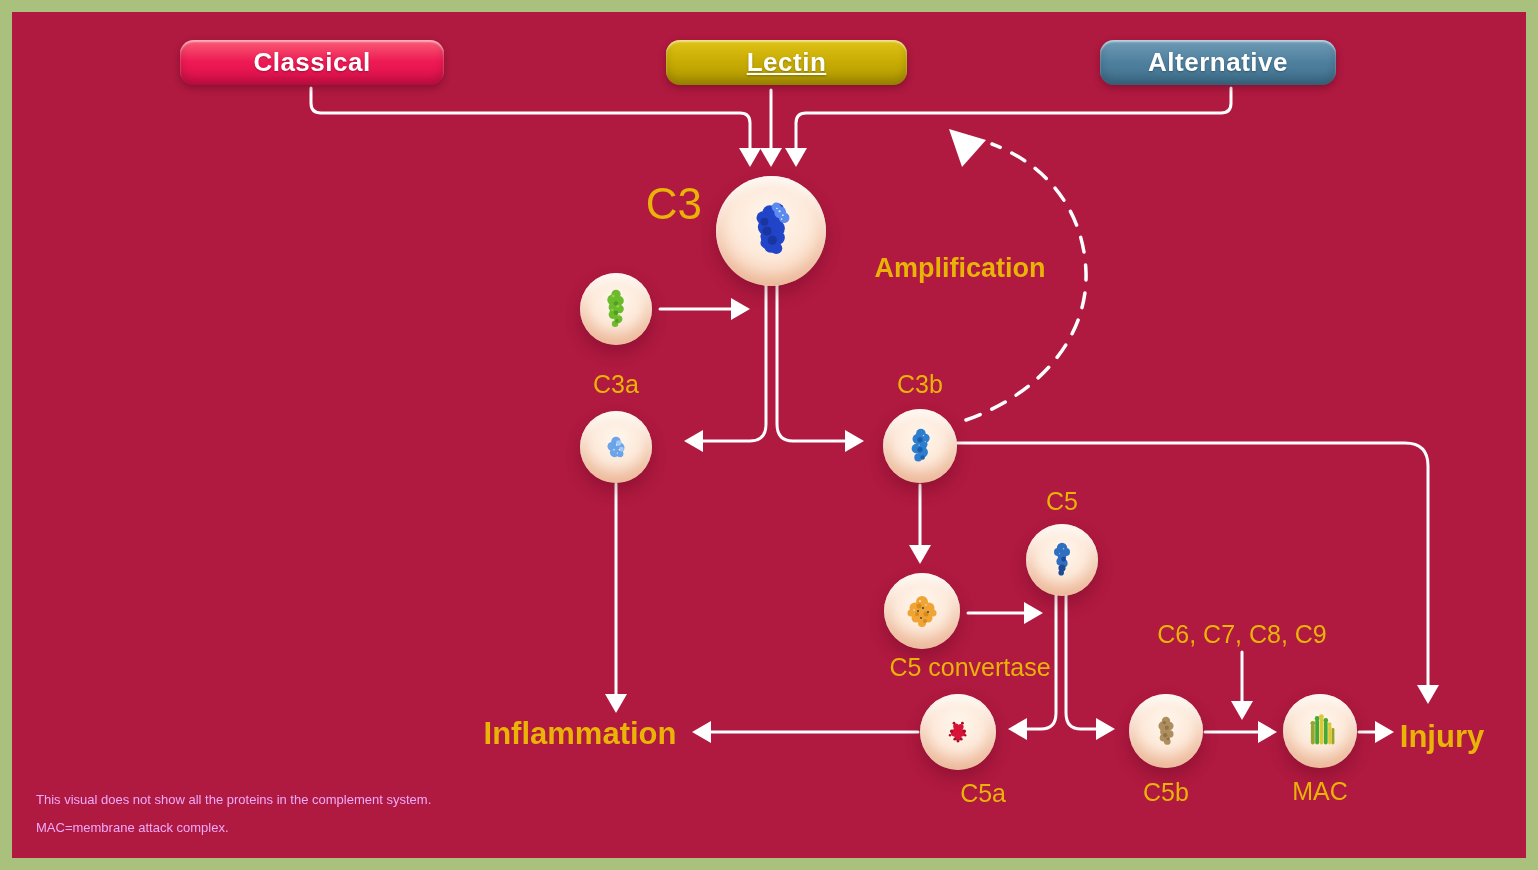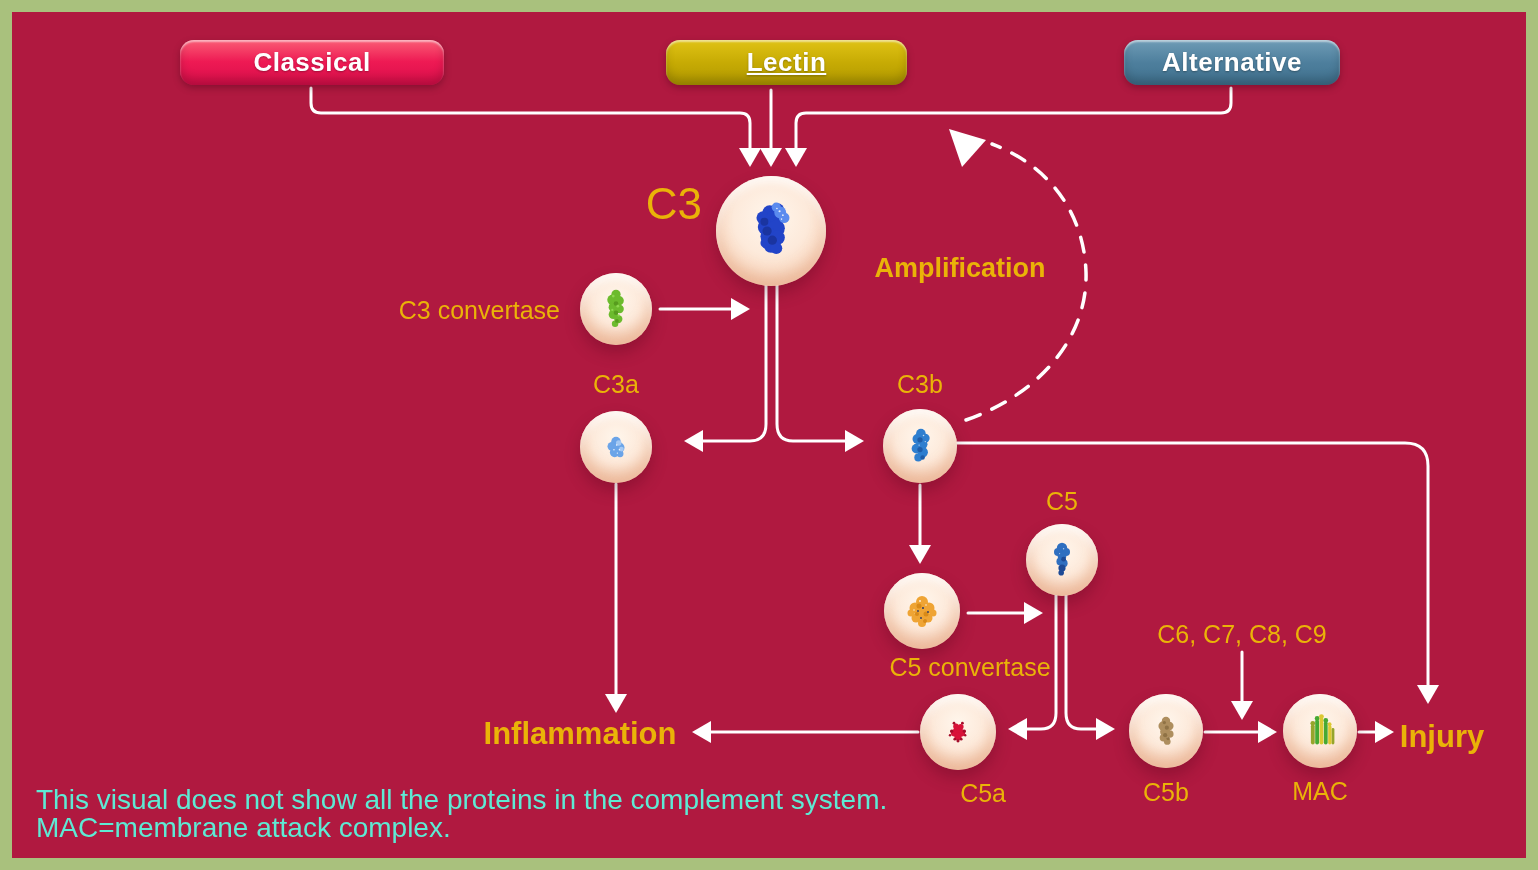--- a/index.html
+++ b/index.html
@@ -14,21 +14,21 @@
   .pill{
     position:absolute;top:40px;height:45px;border-radius:14px;
     display:flex;align-items:center;justify-content:center;
     font-size:26px;font-weight:bold;letter-spacing:.5px;
     text-shadow:0 1px 2px rgba(0,0,0,.3);
     box-shadow:inset 0 2px 2px rgba(255,255,255,.55), inset 0 -6px 10px rgba(0,0,0,.18), 0 3px 7px rgba(60,0,20,.35);
     z-index:5;
   }
   .pill-classical{left:180px;width:264px;background:linear-gradient(180deg,#fa5d75 0%,#ee1a54 48%,#d90e4a 100%);}
   .pill-lectin{left:666px;width:241px;background:linear-gradient(180deg,#e0c315 0%,#c7ab04 50%,#b09800 100%);text-decoration:underline;}
-  .pill-alternative{left:1100px;width:216px;background:linear-gradient(180deg,#6f9cb6 0%,#4e7f9d 50%,#3f708d 100%);margin-left:24px;}
+  .pill-alternative{left:1100px;width:236px;background:linear-gradient(180deg,#6f9cb6 0%,#4e7f9d 50%,#3f708d 100%);}
   
   .node{
     position:absolute;border-radius:50%;
     background:radial-gradient(circle at 50% 38%, #fff6ec 0%, #fdeadb 42%, #f9d7bf 72%, #f4c8a9 100%);
     box-shadow:inset 0 -10px 14px rgba(216,140,100,.38), inset 0 6px 9px rgba(255,255,255,.85), 0 8px 16px rgba(70,0,20,.28);
     display:flex;align-items:center;justify-content:center;
     z-index:4;
   }
   .node svg{display:block;}
   
@@ -39,21 +39,21 @@
   .lbl-c3b{left:870px;top:370px;width:100px;font-size:25px;text-align:center;}
   .lbl-amp{left:850px;top:252px;width:220px;font-size:27px;font-weight:bold;text-align:center;line-height:33px;}
   .lbl-c5{left:1012px;top:487px;width:100px;font-size:25px;text-align:center;}
   .lbl-c5conv{left:858px;top:653px;width:224px;font-size:25px;text-align:center;}
   .lbl-c5a{left:906px;top:779px;width:100px;font-size:25px;text-align:right;}
   .lbl-c5b{left:1116px;top:778px;width:100px;font-size:25px;text-align:center;}
   .lbl-c6c9{left:1137px;top:620px;width:210px;font-size:25px;text-align:center;}
   .lbl-mac{left:1270px;top:777px;width:100px;font-size:25px;text-align:center;}
   .lbl-inflammation{left:472px;top:716px;width:216px;font-size:31px;font-weight:bold;text-align:center;}
   .lbl-injury{left:1390px;top:719px;width:104px;font-size:31px;font-weight:bold;text-align:center;}
-  .footnote{position:absolute;left:36px;top:786px;font-size:28px;line-height:28px;color:#5eead4;z-index:6;}
+  .footnote{position:absolute;left:36px;top:786px;font-size:13px;line-height:28px;color:#f0abfc;z-index:6;}
   
   .wires{position:absolute;left:0;top:0;z-index:3;pointer-events:none;}
   .wires path{stroke:#ffffff;stroke-width:3;fill:none;stroke-linecap:round;}
   .wires path.dashed{stroke-width:3.5;stroke-dasharray:15 13;}
   .wires polygon{fill:#ffffff;stroke:none;}
 </style>
 </head>
 <body>
 
 <div class="canvas">
@@ -168,21 +168,20 @@
       </g>
       <g fill="#ffffff" opacity="0.85">
         <circle cx="63" cy="20" r="1.6"></circle>
           <circle cx="68" cy="26" r="1.3"></circle>
           <circle cx="66" cy="32" r="1.2"></circle>
           <circle cx="59" cy="16" r="1.2"></circle>
       </g>
     </svg>
   </div>
 
-  <div class="lbl lbl-c3conv">C3 convertase</div>
   <div class="node" style="left:580px;top:273px;width:72px;height:72px;">
     <svg width="46" height="54" viewBox="0 0 100 100">
       <g fill="#6cbb2d">
         <circle cx="50" cy="18" r="10"></circle>
           <circle cx="42" cy="30" r="11"></circle>
           <circle cx="57" cy="32" r="10"></circle>
         <circle cx="46" cy="46" r="12"></circle>
           <circle cx="58" cy="50" r="9"></circle>
           <circle cx="44" cy="62" r="10"></circle>
         <circle cx="55" cy="72" r="9"></circle>

